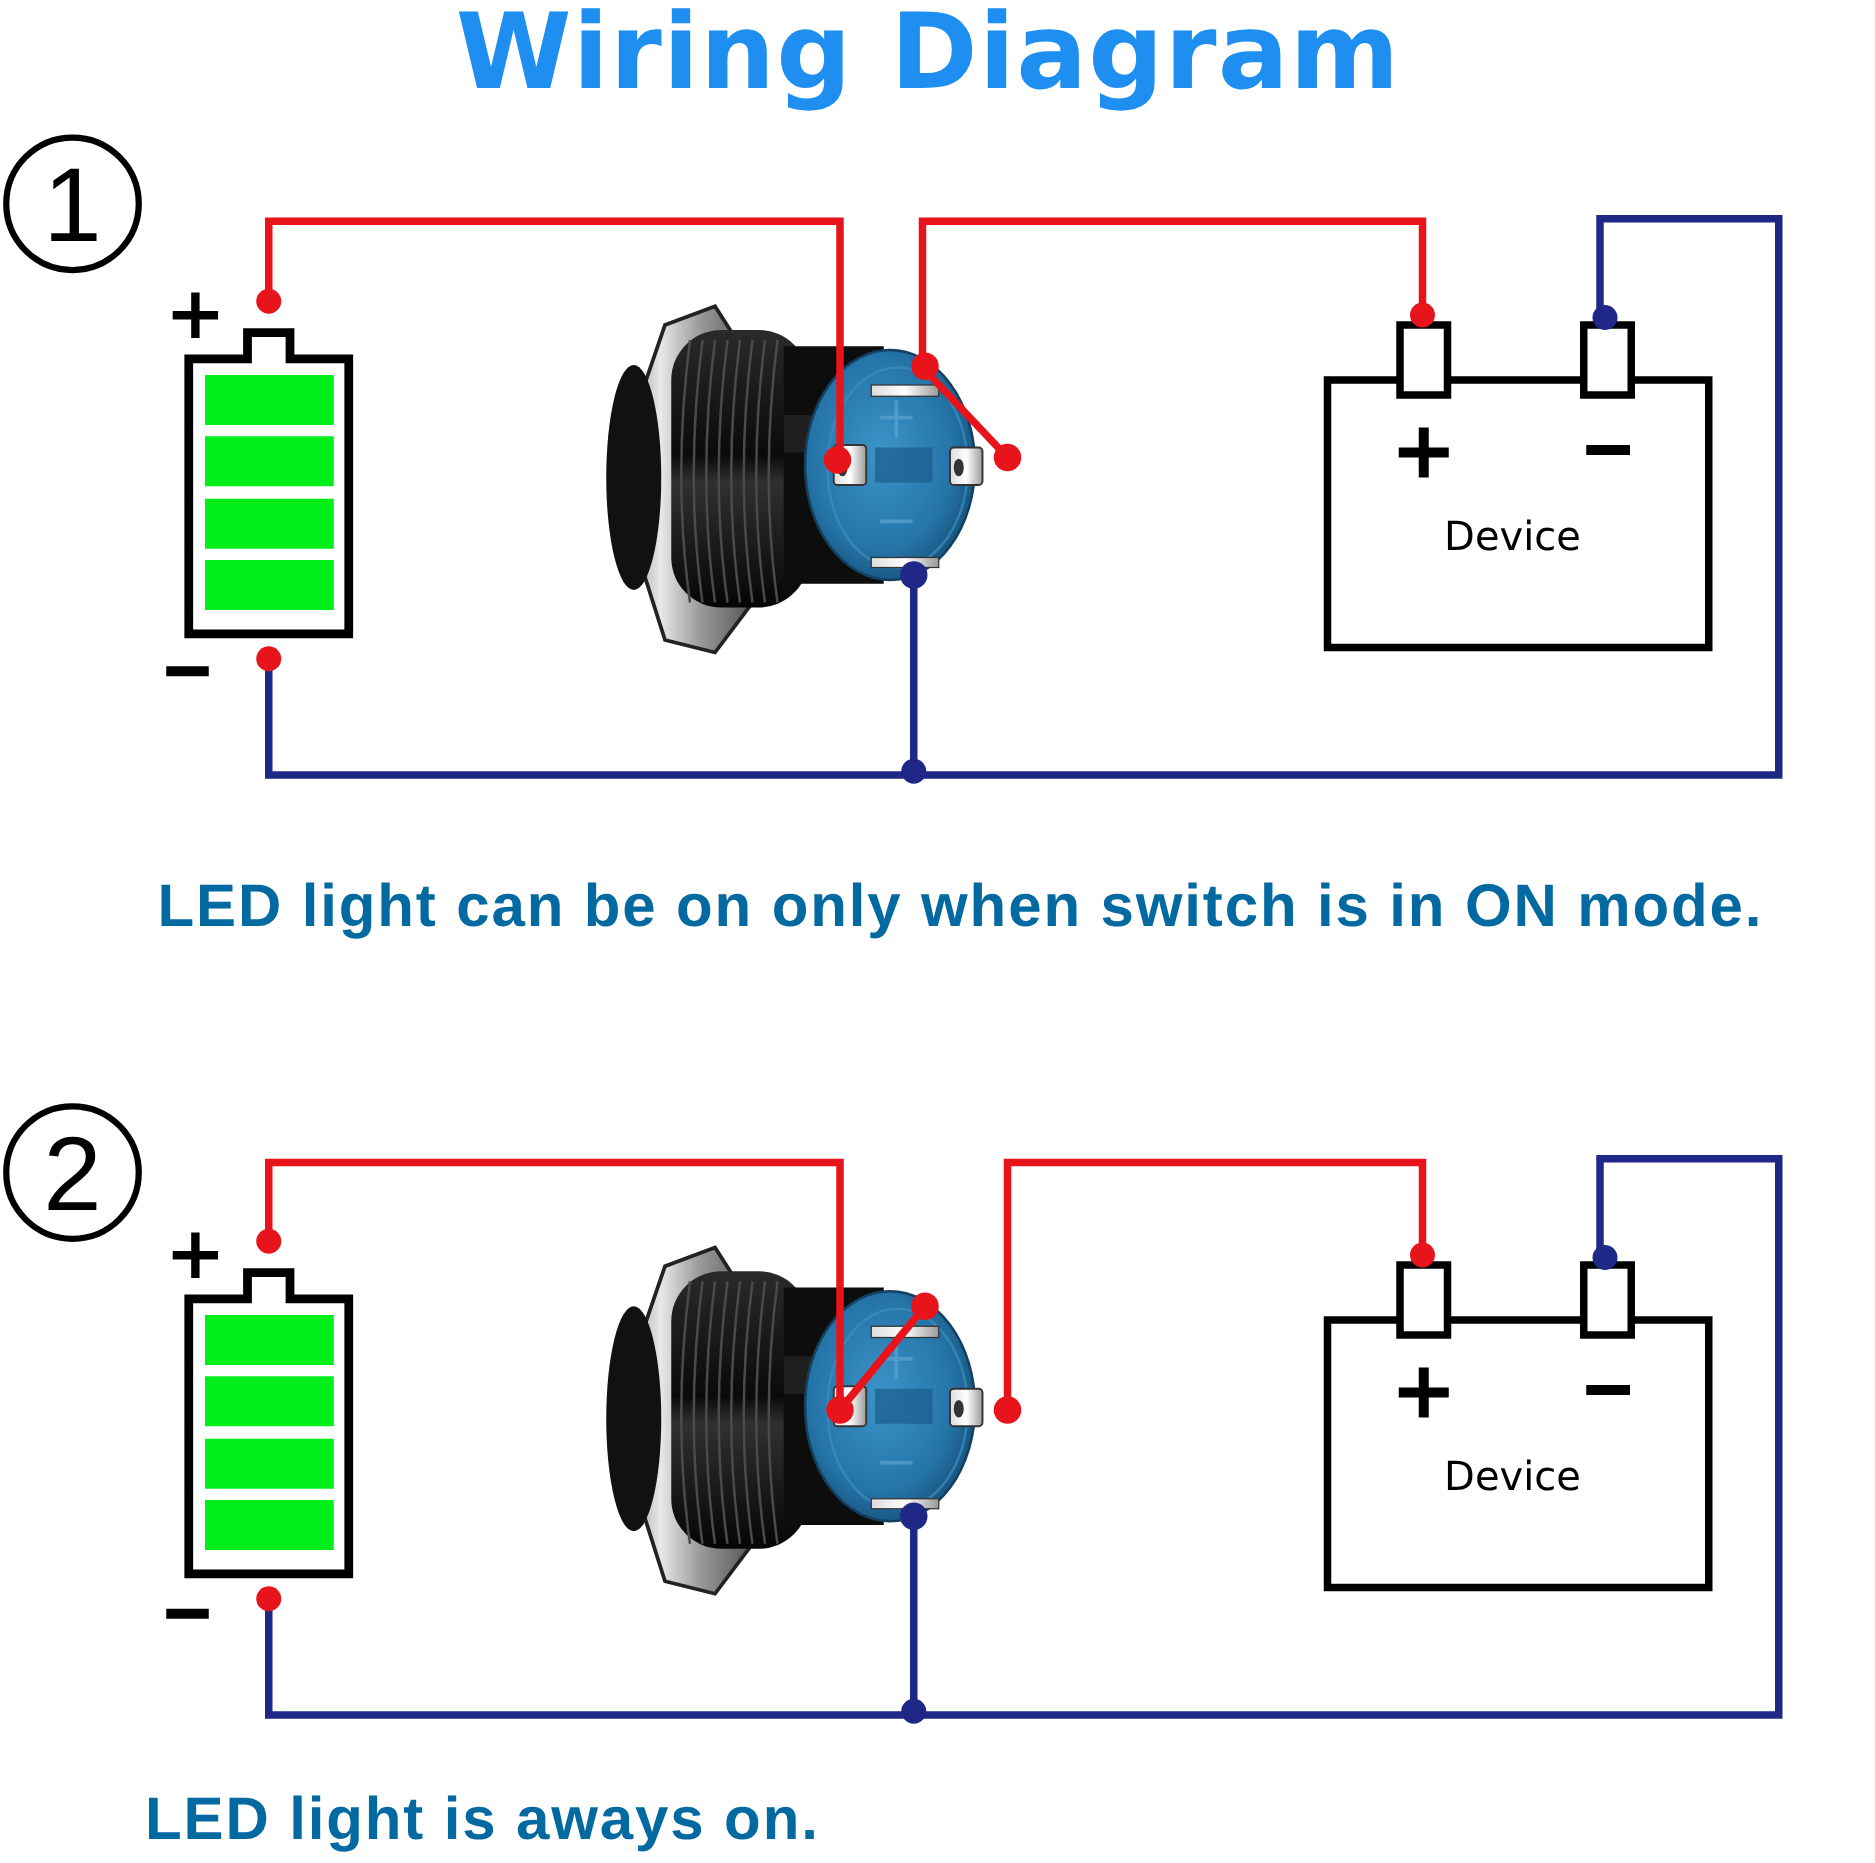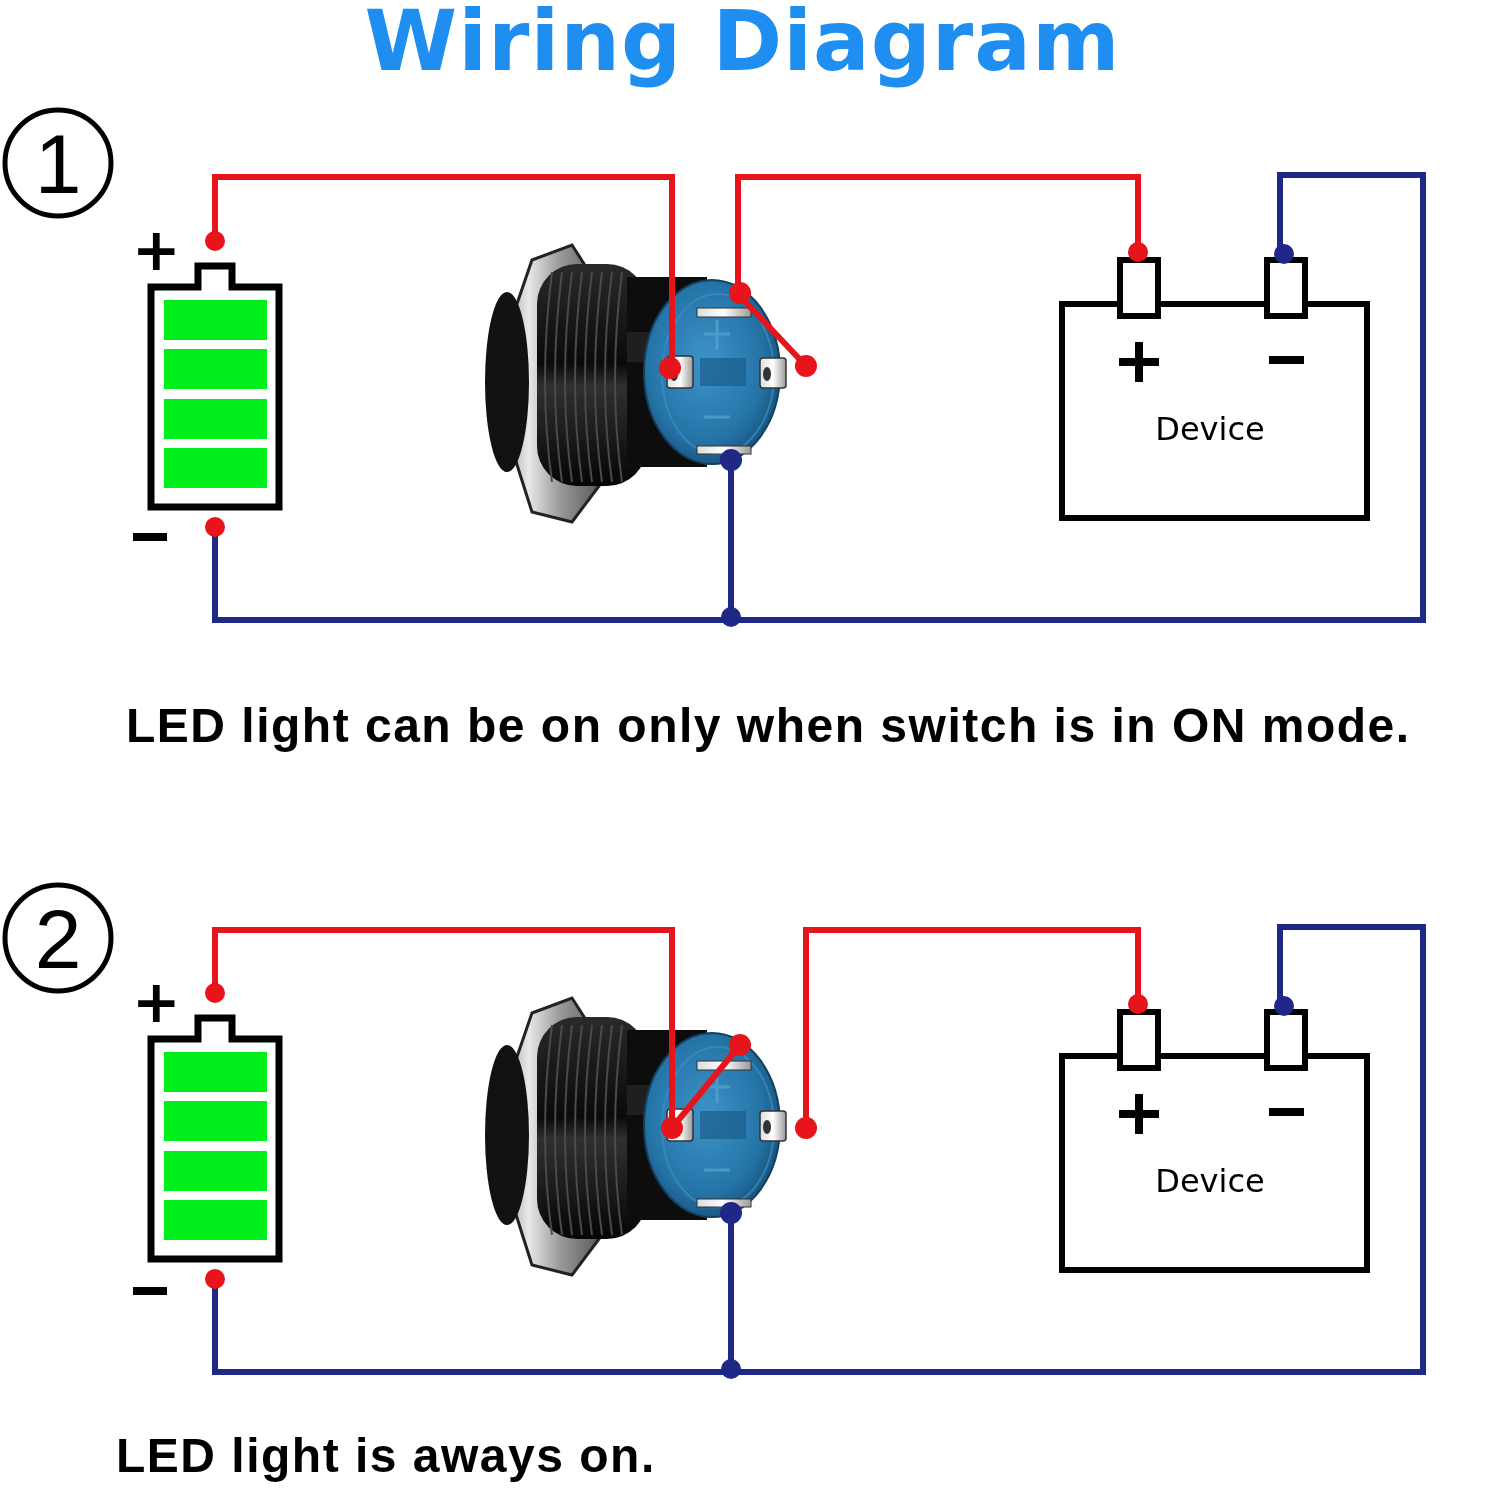--- a/index.html
+++ b/index.html
@@ -1,18 +1,18 @@
 <!DOCTYPE html>
 <html><head>
 <meta charset="utf-8">
 <style>
   html, body { margin: 0; padding: 0; background: #ffffff; }
   body { width: 1500px; height: 1490px; position: relative; overflow: hidden; font-family: "DejaVu Sans", sans-serif; }
   .title { position: absolute; left: 0; top: -8px; width: 1485px; text-align: center; font-family: "DejaVu Sans", sans-serif; font-weight: bold; font-size: 84px; letter-spacing: 1px; color: #1e8ff0; }
-  .caption { position: absolute; font-family: "Liberation Sans", sans-serif; font-weight: bold; color: #000000; white-space: nowrap; }
+  .caption { position: absolute; font-family: "Liberation Sans", sans-serif; font-weight: bold; color: #0369a1; white-space: nowrap; }
   .cap1 { left: 126px; top: 698px; font-size: 48px; letter-spacing: 1.5px; }
   .cap2 { left: 116px; top: 1428px; font-size: 48px; letter-spacing: 1.5px; }
   svg { position: absolute; left: 0; top: 0; }
   .device-label { font-family: "DejaVu Sans", sans-serif; font-size: 32px; fill: #000; }
   .num-label { font-family: "Liberation Sans", sans-serif; font-size: 84px; fill: #000; }
 </style>
 </head>
 <body>
 
 <div class="title">Wiring Diagram</div>

